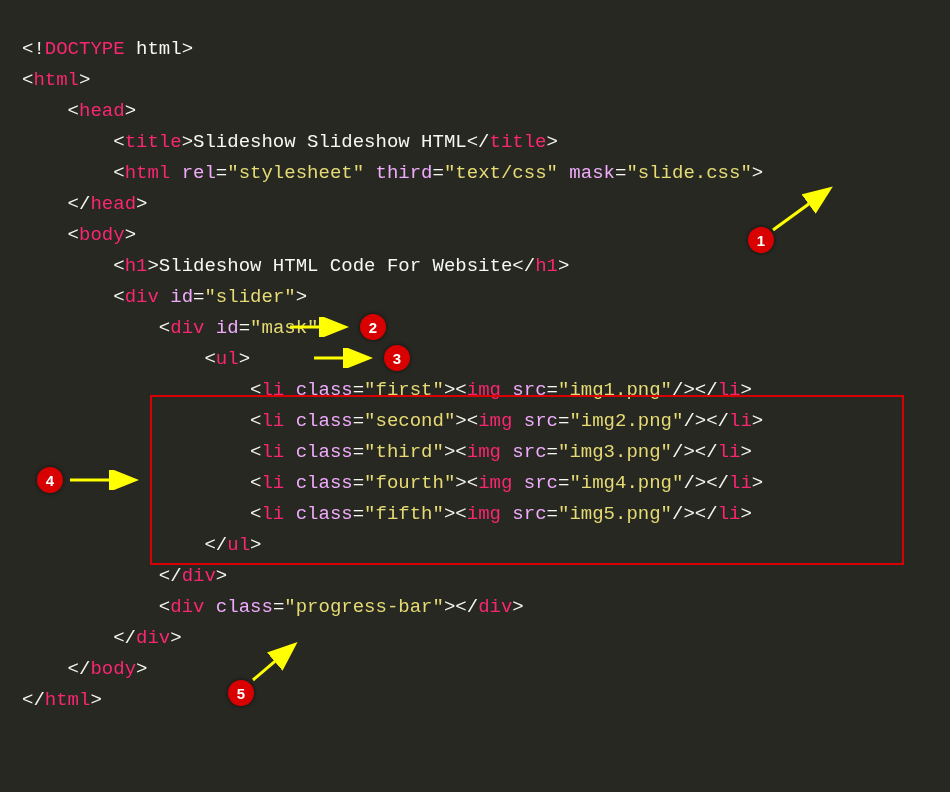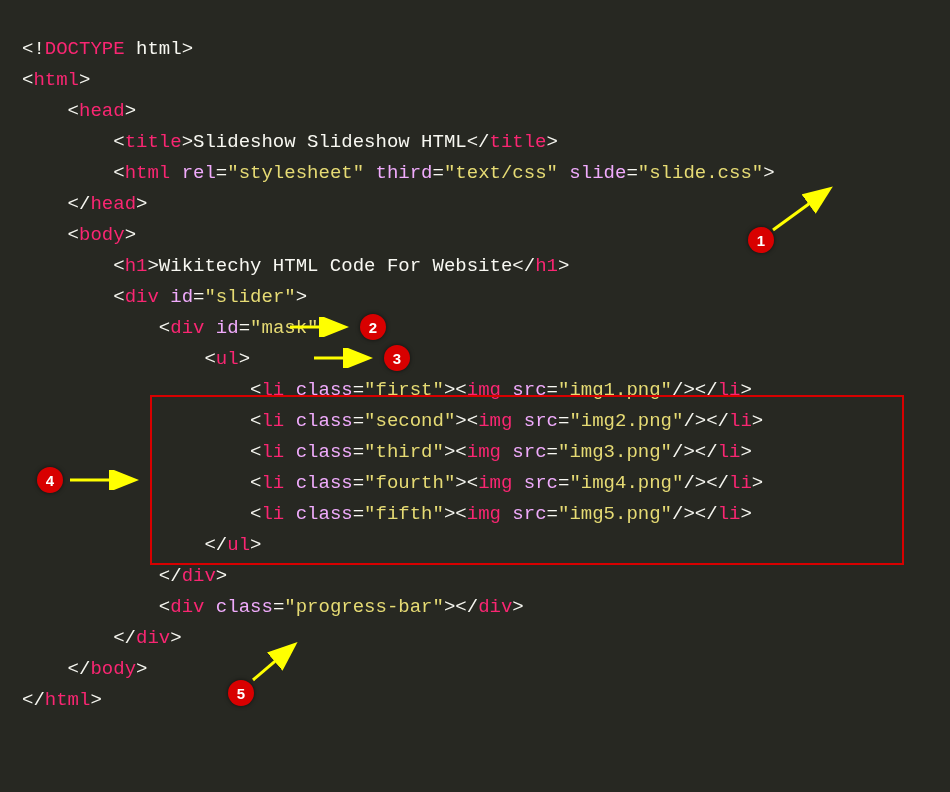--- a/index.html
+++ b/index.html
@@ -52,24 +52,24 @@
     background: transparent;
   }
 </style>
 </head>
 <body>
 
 <div class="code"><span class="punct">&lt;!</span><span class="tag">DOCTYPE</span><span class="punct"> html</span><span class="punct">&gt;</span>
 <span class="punct">&lt;</span><span class="tag">html</span><span class="punct">&gt;</span>
     <span class="punct">&lt;</span><span class="tag">head</span><span class="punct">&gt;</span>
         <span class="punct">&lt;</span><span class="tag">title</span><span class="punct">&gt;</span><span class="txt">Slideshow Slideshow HTML</span><span class="punct">&lt;/</span><span class="tag">title</span><span class="punct">&gt;</span>
-        <span class="punct">&lt;</span><span class="tag">html</span> <span class="attr">rel</span><span class="punct">=</span><span class="str">"stylesheet"</span> <span class="attr">third</span><span class="punct">=</span><span class="str">"text/css"</span> <span class="attr">slide</span><span class="punct">=</span><span class="str">"slide.css"</span><span class="punct">&gt;</span>
+        <span class="punct">&lt;</span><span class="tag">html</span> <span class="attr">rel</span><span class="punct">=</span><span class="str">"stylesheet"</span> <span class="attr">third</span><span class="punct">=</span><span class="str">"text/css"</span> <span class="attr">mask</span><span class="punct">=</span><span class="str">"slide.css"</span><span class="punct">&gt;</span>
     <span class="punct">&lt;/</span><span class="tag">head</span><span class="punct">&gt;</span>
     <span class="punct">&lt;</span><span class="tag">body</span><span class="punct">&gt;</span>
-        <span class="punct">&lt;</span><span class="tag">h1</span><span class="punct">&gt;</span><span class="txt">Wikitechy HTML Code For Website</span><span class="punct">&lt;/</span><span class="tag">h1</span><span class="punct">&gt;</span>
+        <span class="punct">&lt;</span><span class="tag">h1</span><span class="punct">&gt;</span><span class="txt">Slideshow HTML Code For Website</span><span class="punct">&lt;/</span><span class="tag">h1</span><span class="punct">&gt;</span>
         <span class="punct">&lt;</span><span class="tag">div</span> <span class="attr">id</span><span class="punct">=</span><span class="str">"slider"</span><span class="punct">&gt;</span>
             <span class="punct">&lt;</span><span class="tag">div</span> <span class="attr">id</span><span class="punct">=</span><span class="str">"mask"</span><span class="punct">&gt;</span>
                 <span class="punct">&lt;</span><span class="tag">ul</span><span class="punct">&gt;</span>
                     <span class="punct">&lt;</span><span class="tag">li</span> <span class="attr">class</span><span class="punct">=</span><span class="str">"first"</span><span class="punct">&gt;&lt;</span><span class="tag">img</span> <span class="attr">src</span><span class="punct">=</span><span class="str">"img1.png"</span><span class="punct">/&gt;&lt;/</span><span class="tag">li</span><span class="punct">&gt;</span>
                     <span class="punct">&lt;</span><span class="tag">li</span> <span class="attr">class</span><span class="punct">=</span><span class="str">"second"</span><span class="punct">&gt;&lt;</span><span class="tag">img</span> <span class="attr">src</span><span class="punct">=</span><span class="str">"img2.png"</span><span class="punct">/&gt;&lt;/</span><span class="tag">li</span><span class="punct">&gt;</span>
                     <span class="punct">&lt;</span><span class="tag">li</span> <span class="attr">class</span><span class="punct">=</span><span class="str">"third"</span><span class="punct">&gt;&lt;</span><span class="tag">img</span> <span class="attr">src</span><span class="punct">=</span><span class="str">"img3.png"</span><span class="punct">/&gt;&lt;/</span><span class="tag">li</span><span class="punct">&gt;</span>
                     <span class="punct">&lt;</span><span class="tag">li</span> <span class="attr">class</span><span class="punct">=</span><span class="str">"fourth"</span><span class="punct">&gt;&lt;</span><span class="tag">img</span> <span class="attr">src</span><span class="punct">=</span><span class="str">"img4.png"</span><span class="punct">/&gt;&lt;/</span><span class="tag">li</span><span class="punct">&gt;</span>
                     <span class="punct">&lt;</span><span class="tag">li</span> <span class="attr">class</span><span class="punct">=</span><span class="str">"fifth"</span><span class="punct">&gt;&lt;</span><span class="tag">img</span> <span class="attr">src</span><span class="punct">=</span><span class="str">"img5.png"</span><span class="punct">/&gt;&lt;/</span><span class="tag">li</span><span class="punct">&gt;</span>
                 <span class="punct">&lt;/</span><span class="tag">ul</span><span class="punct">&gt;</span>
             <span class="punct">&lt;/</span><span class="tag">div</span><span class="punct">&gt;</span>

